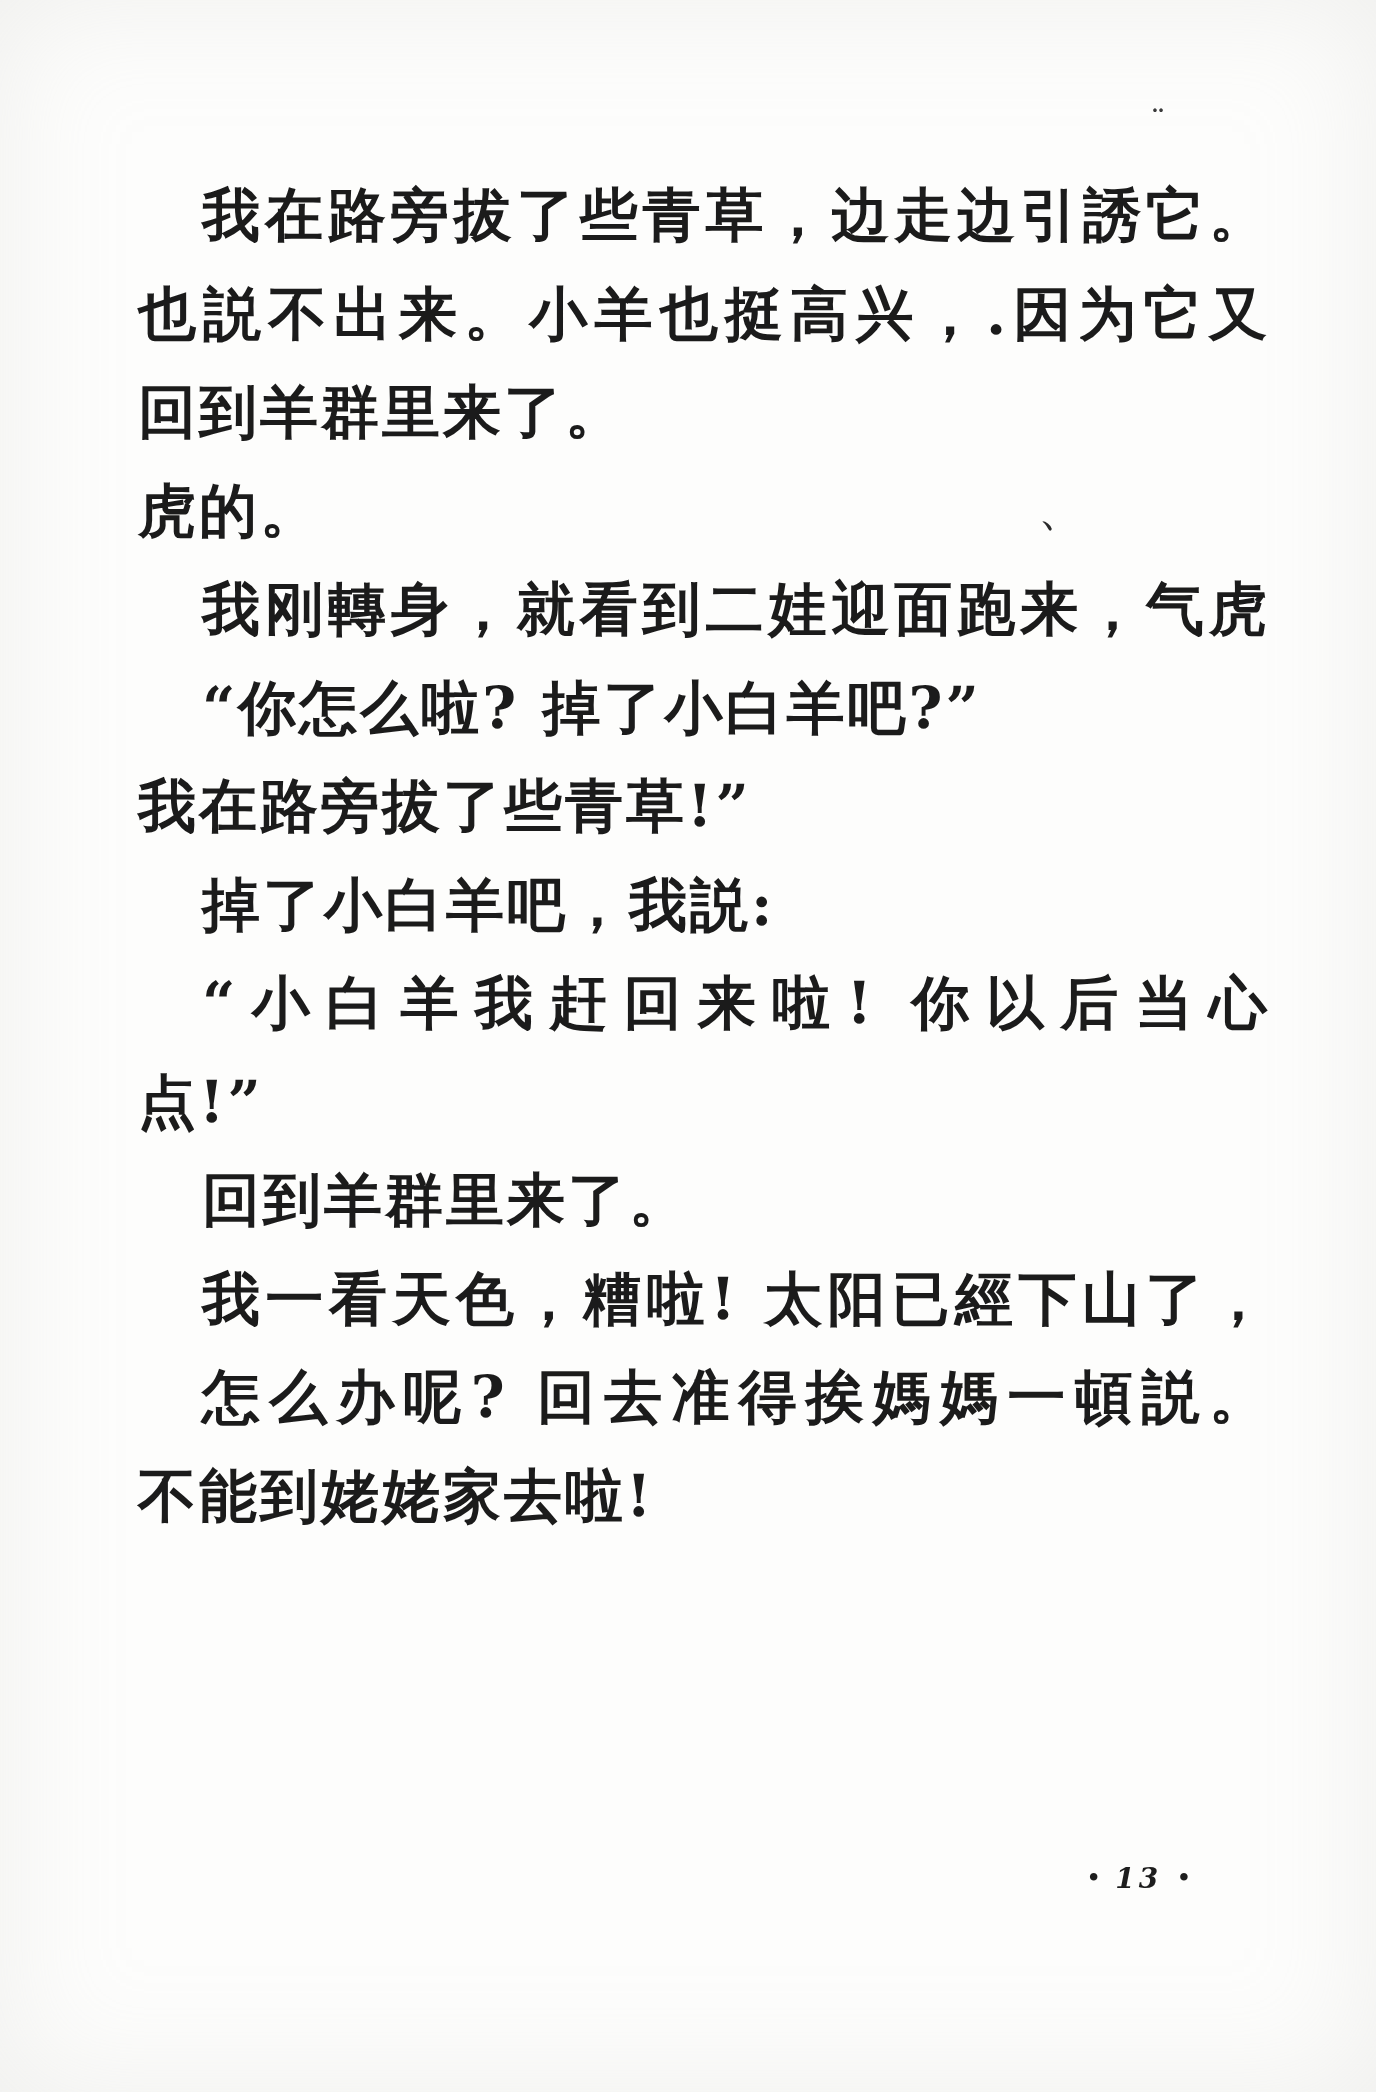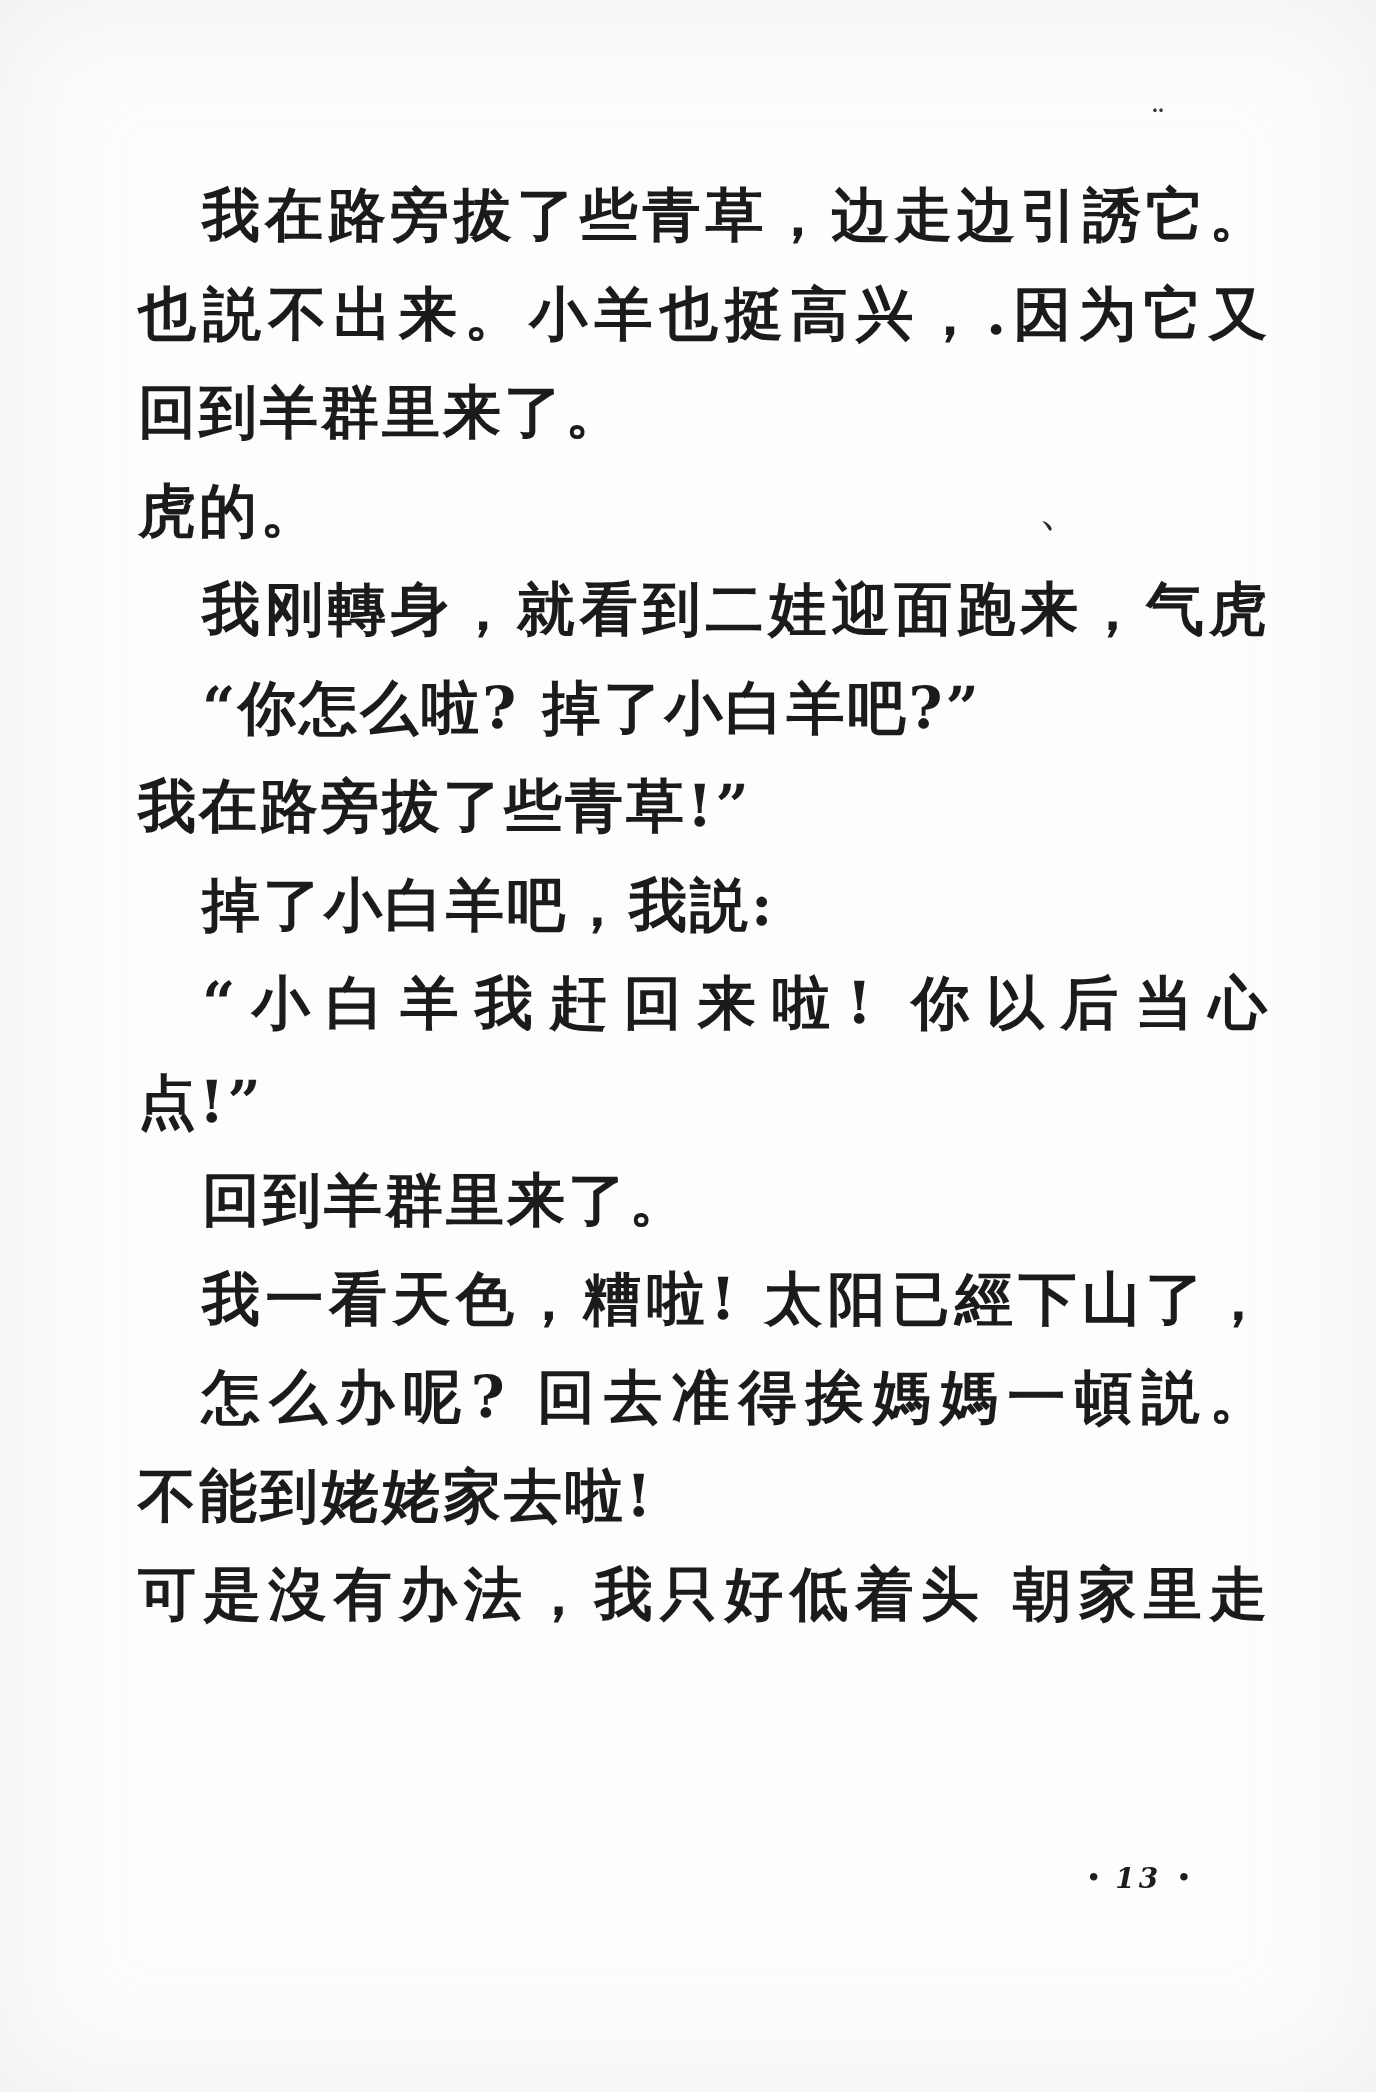--- a/index.html
+++ b/index.html
@@ -99,21 +99,20 @@
       <div class="line indent fill">我刚轉身，就看到二娃迎面跑来，气虎</div>
       <div class="line indent">“你怎么啦? 掉了小白羊吧?”</div>
       <div class="line">我在路旁拔了些青草!”</div>
       <div class="line indent">掉了小白羊吧，我説:</div>
       <div class="line indent fill">“小白羊我赶回来啦! 你以后当心</div>
       <div class="line">点!”</div>
       <div class="line indent">回到羊群里来了。</div>
       <div class="line indent fill">我一看天色，糟啦! 太阳已經下山了，</div>
       <div class="line indent fill">怎么办呢? 回去准得挨媽媽一頓説。</div>
       <div class="line">不能到姥姥家去啦!</div>
-      <div class="line fill">可是沒有办法，我只好低着头 朝家里走</div>
     </div>
 
   <div class="page-number">
     <span class="pn-dot">•</span>
     <span class="pn-num">13</span>
     <span class="pn-dot">•</span>
   </div>
 
   <span class="artifact a1">、</span>
   <span class="artifact a2">¨</span>

